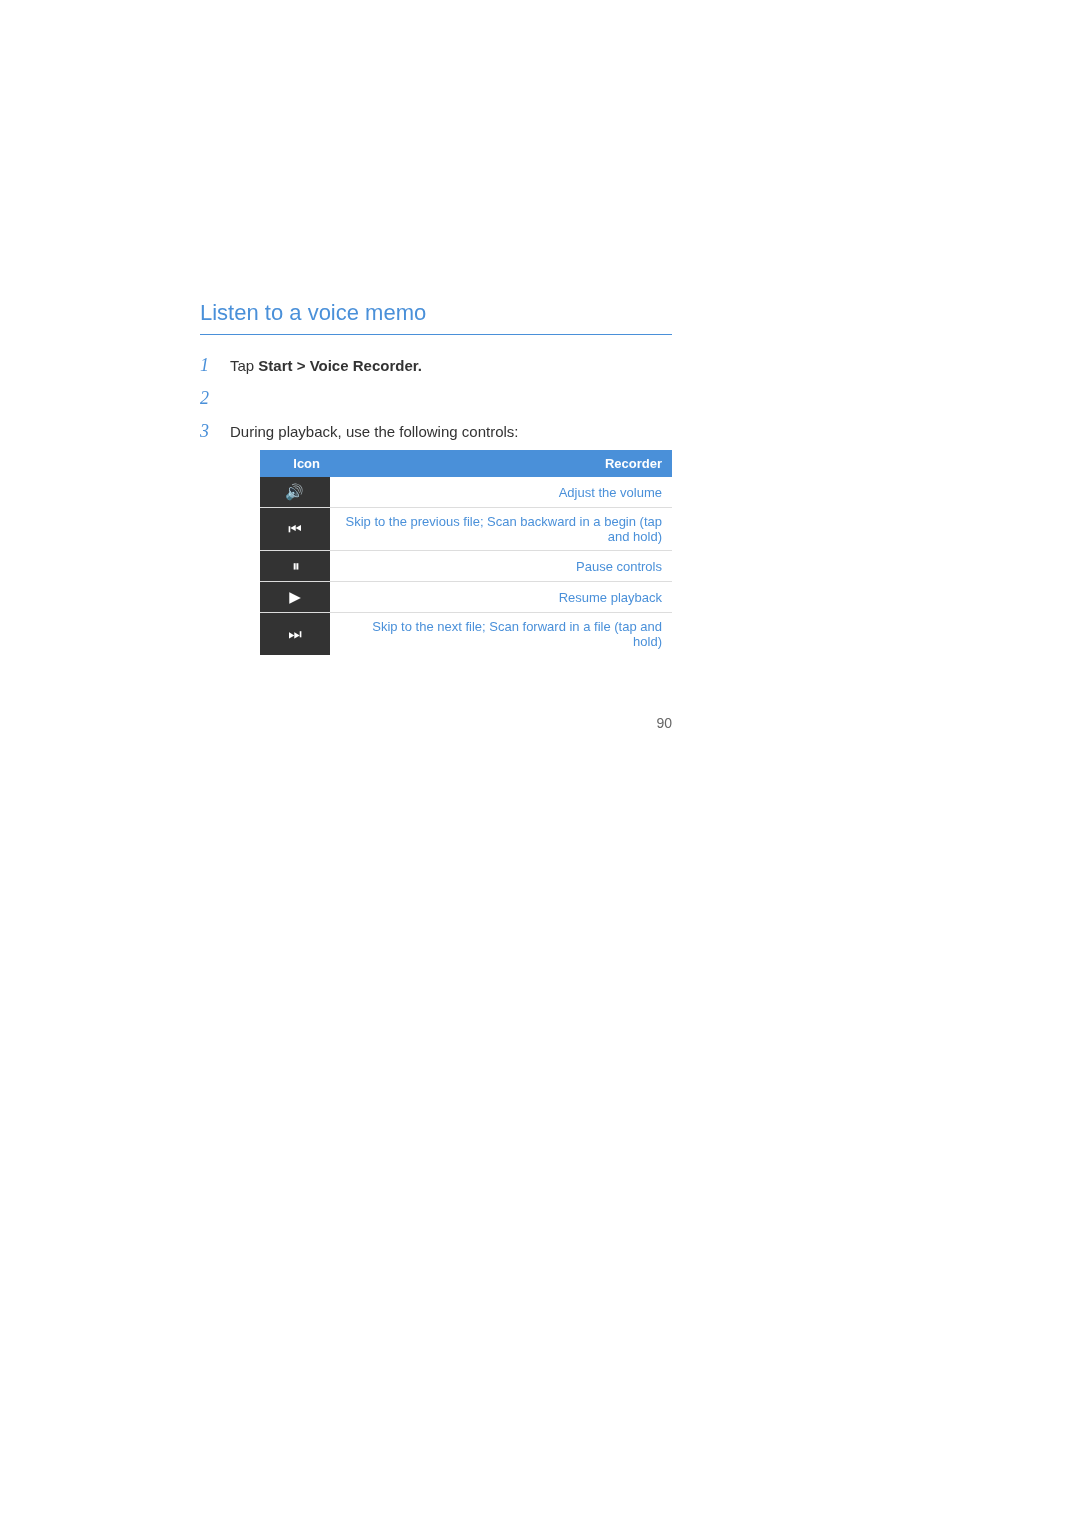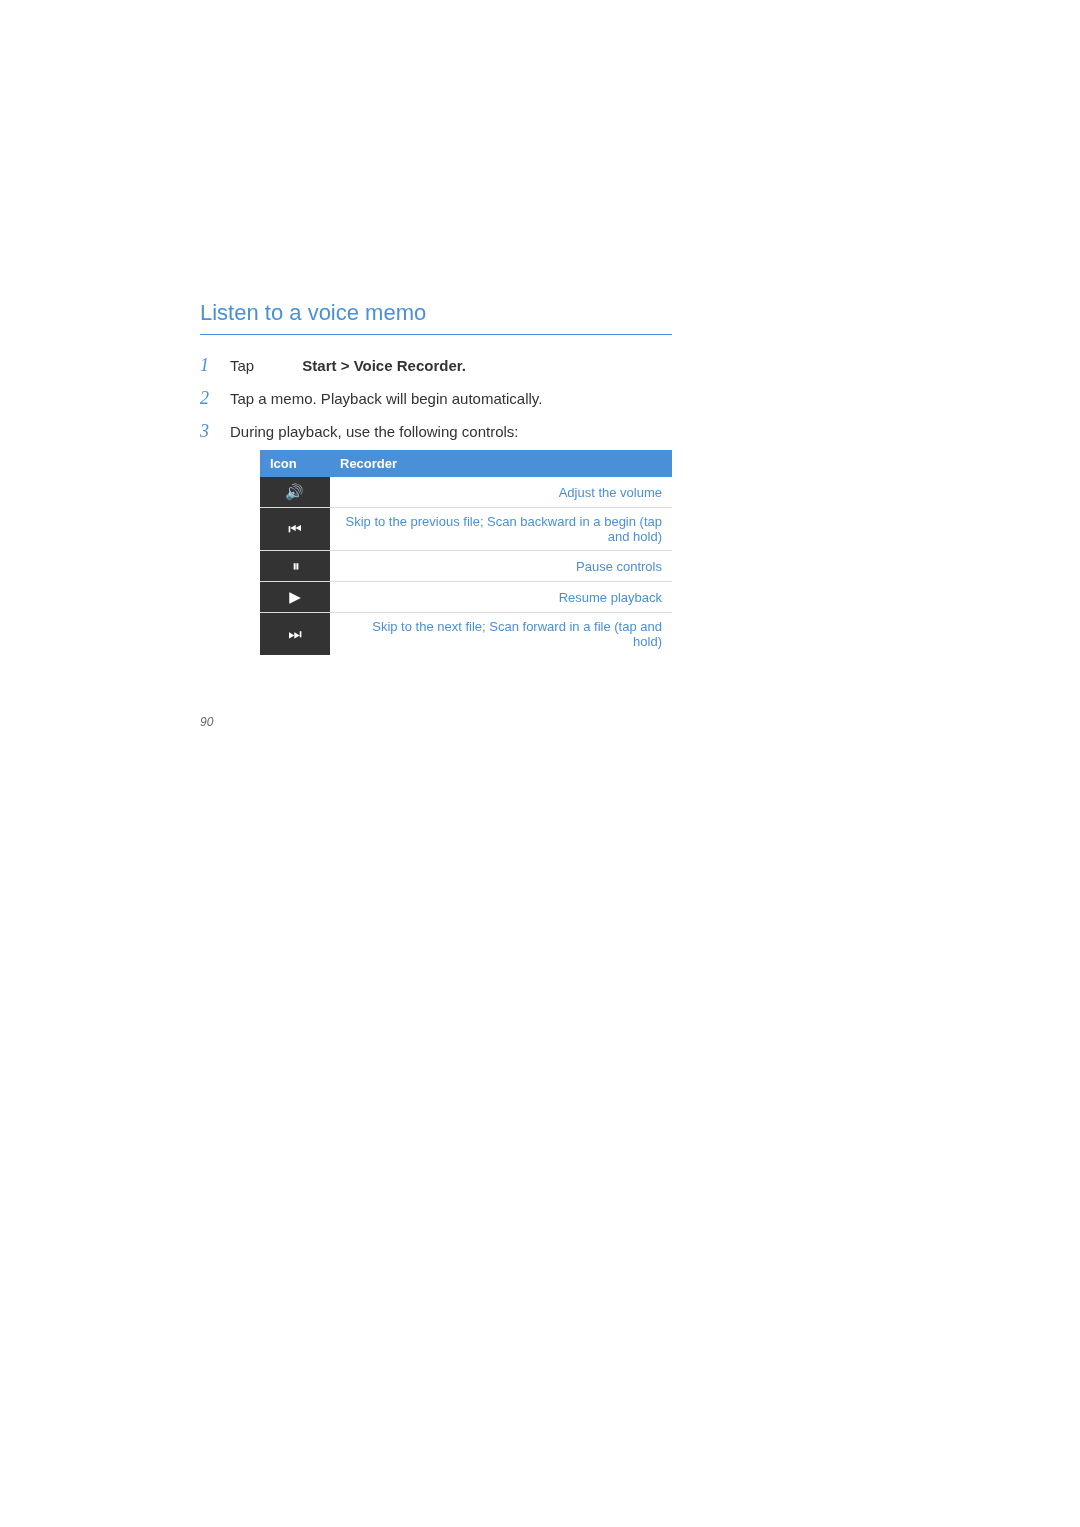--- a/index.html
+++ b/index.html
@@ -55,35 +55,34 @@
     }
 
     .step-text {
       flex: 1;
       padding-top: 2px;
     }
 
     .step-text strong {
       font-weight: bold;
       color: #333;
-      margin-left: 44px;
     }
 
     .controls-table {
       width: 100%;
       border-collapse: collapse;
       margin-top: 10px;
       margin-left: 30px;
       width: calc(100% - 30px);
     }
 
     .controls-table th {
       background-color: #4a90d9;
       color: #ffffff;
-      text-align: left;
+      text-align: right;
       padding: 6px 10px;
       font-size: 13px;
       font-weight: bold;
     }
 
     .controls-table th.icon-col {
       width: 70px;
     }
 
     .controls-table td {
@@ -101,24 +100,23 @@
       color: #ffffff;
       font-size: 14px;
       width: 70px;
     }
 
     .controls-table tr:last-child td {
       border-bottom: none;
     }
 
     .page-number {
-      text-align: left;
-      font-style: italic;
+      text-align: right;
       color: #666;
-      font-size: 12px;
+      font-size: 14px;
       margin-top: 60px;
     }
   </style>
 </head>
 <body>
 
 <div class="page-container">
 
   <h2 class="section-title">Listen to a voice memo</h2>
 
@@ -126,21 +124,20 @@
 
     <li class="step-item">
       <span class="step-number">1</span>
       <span class="step-text">
         Tap <strong>Start &gt; Voice Recorder.</strong>
       </span>
     </li>
 
     <li class="step-item">
       <span class="step-number">2</span>
-      <span class="step-text">Tap a memo. Playback will begin automatically.</span>
     </li>
 
     <li class="step-item">
       <span class="step-number">3</span>
       <span class="step-text">
         <span>During playback, use the following controls:</span>
         <table class="controls-table">
           <thead>
             <tr>
               <th class="icon-col">Icon</th>

